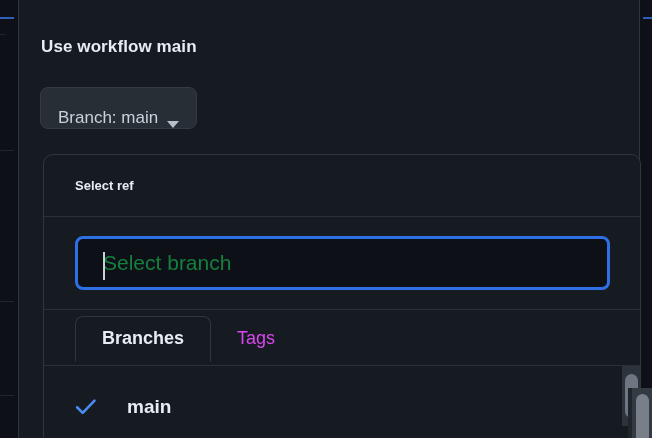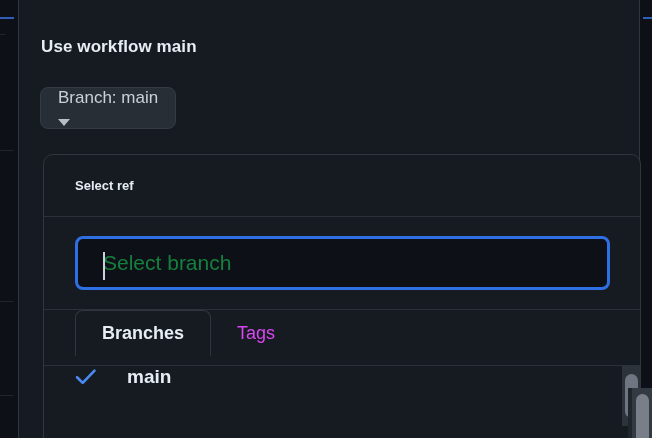--- a/index.html
+++ b/index.html
@@ -74,28 +74,27 @@
   }
 
   
   .branch-button {
     position: absolute;
     left: 21px;
     top: 100px;
     height: 42px;
     padding: 0 17px;
     display: flex;
-    align-items: flex-start;
+    align-items: flex-end;
     gap: 9px;
     background: #282e36;
     border: 1px solid #343b44;
     border-radius: 8px;
     box-sizing: border-box;
     cursor: pointer;
-    flex-direction: column;
   }
   .branch-button-label {
     font-size: 17px;
     font-weight: 400;
     color: #c9d1d9;
     white-space: nowrap;
   }
   .caret-down {
     width: 0;
     height: 0;
@@ -165,21 +164,21 @@
     white-space: nowrap;
     user-select: none;
   }
 
   
   .tabs-row {
     position: relative;
     height: 56px;
     padding-left: 31px;
     display: flex;
-    align-items: flex-start;
+    align-items: center;
     box-sizing: border-box;
   }
   .tabs-underline {
     position: absolute;
     left: 0;
     right: 0;
     bottom: 0;
     height: 1px;
     background: #2b3138;
   }
@@ -209,21 +208,21 @@
   }
 
   
   .ref-list {
     position: relative;
     height: 60px;
     overflow: hidden;
   }
   .ref-list-item {
     display: flex;
-    align-items: flex-start;
+    align-items: flex-end;
     height: 52px;
     padding-left: 31px;
     cursor: pointer;
   }
   .check-icon {
     width: 22px;
     height: 22px;
     flex: 0 0 22px;
     display: block;
   }

